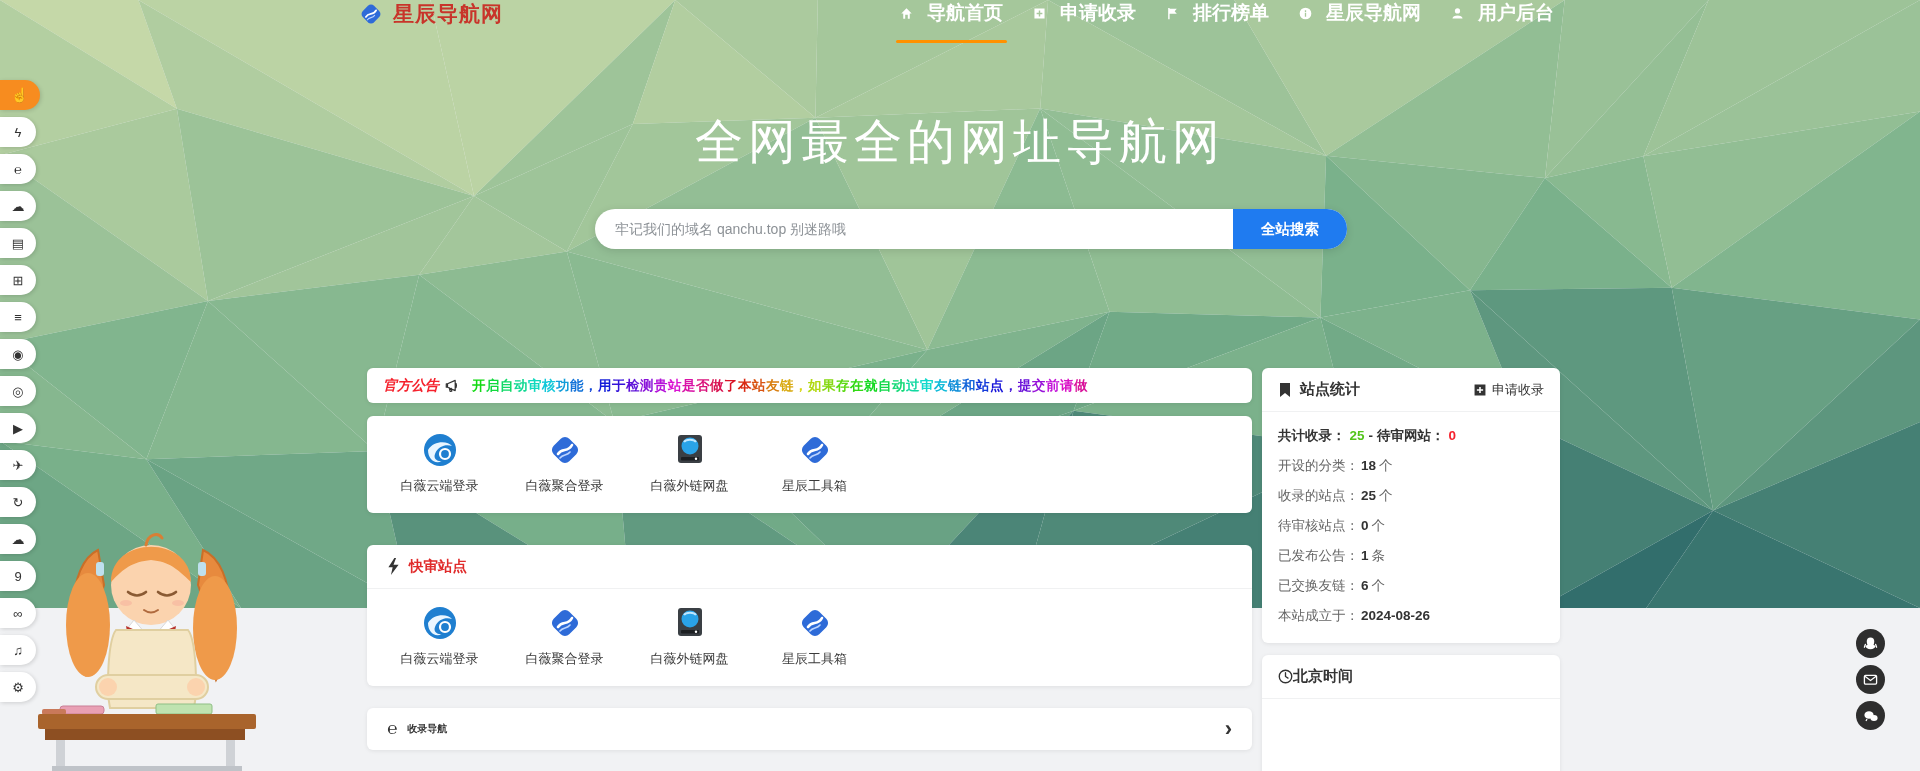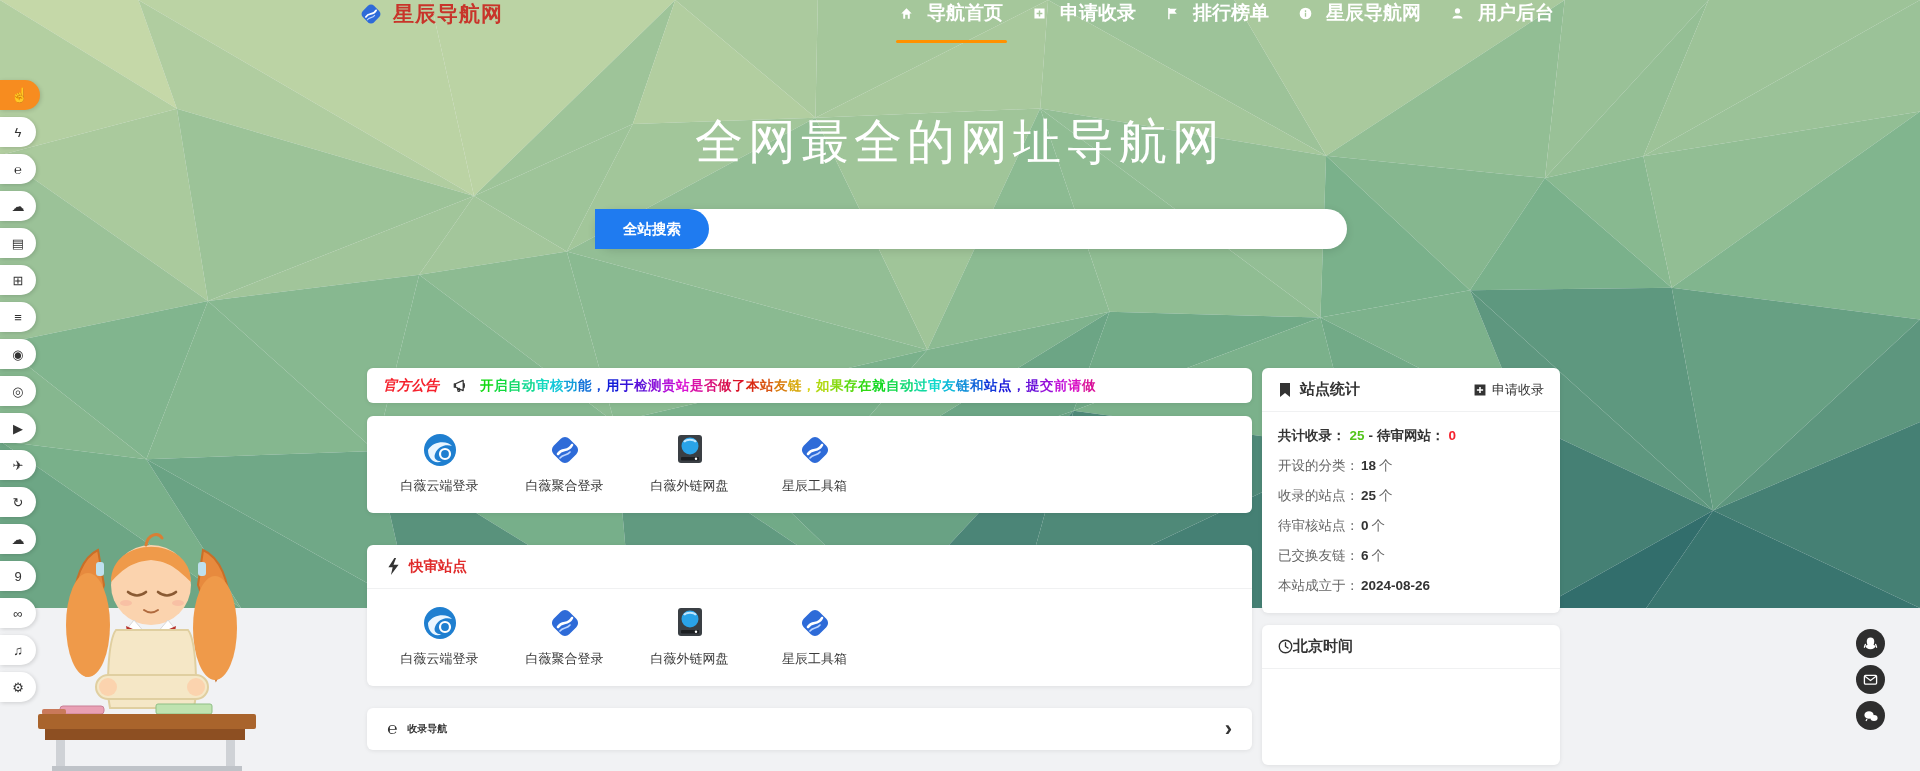--- a/index.html
+++ b/index.html
@@ -28,21 +28,21 @@
   .searchbox input::placeholder{color:#8c9196;}
   .search-btn{width:114px;height:40px;border:none;background:#1f7bf0;color:#fff;font-size:14.5px;font-weight:bold;
     border-radius:0 20px 20px 0;cursor:pointer;font-family:"Liberation Sans",sans-serif;}
   
   .content{position:absolute;left:367px;top:368px;width:1193px;display:flex;gap:10px;z-index:4;}
   .col-main{width:885px;}
   .col-side{width:298px;}
   .card{background:#fff;border-radius:6px;box-shadow:0 1px 4px rgba(0,0,0,.08);}
   
   .announce{height:35px;display:flex;align-items:center;padding:0 16px;margin-bottom:13px;overflow:hidden;white-space:nowrap;}
-  .announce-label{color:#f5222d;font-weight:bold;font-size:14px;font-style:italic;margin-right:14px;flex:none;}
+  .announce-label{color:#f5222d;font-weight:bold;font-size:14px;font-style:italic;margin-right:6px;flex:none;}
   .announce svg{flex:none;margin-right:10px;}
   .rainbow{font-size:13.5px;font-weight:bold;letter-spacing:.5px;}
   
   .section{margin-bottom:10px;}
   .section.fast{margin-bottom:22px;margin-top:32px;}
   .sec-head{display:flex;align-items:center;gap:9px;padding:12px 20px;border-bottom:1px solid #f0f1f2;}
   .sec-title{color:#e02b2b;font-size:14.5px;font-weight:bold;}
   .sites{display:flex;padding:16px 10px 18px;}
   .tile{width:125px;display:flex;flex-direction:column;align-items:center;gap:9px;cursor:pointer;}
   .tile .t-icon{width:36px;height:36px;}
@@ -197,20 +197,21 @@
           <circle cx="9" cy="5.5" r="3.6" fill="#fff"></circle>
           <path fill="#fff" d="M2,16 C2,10.5 16,10.5 16,16 Z"></path>
         </svg>
         <span>用户后台</span>
       </div>
     </div>
 </div>
 
 <div class="hero-title">全网最全的网址导航网</div>
 <div class="searchbox">
+  <input type="text" placeholder="牢记我们的域名 qanchu.top 别迷路哦" style="">
   <button class="search-btn">全站搜索</button>
 </div>
 
 <div class="content">
   <div class="col-main">
 
     <div class="card announce">
       <span class="announce-label">官方公告</span>
       <svg width="17" height="17" viewBox="0 0 20 20">
         <path d="M3,8 L12,4 V16 L3,12 Z M3,8 H1.5 V12 H3 M12,7 C14,7.5 14,12.5 12,13 M5,12.5 L6,17 L8,16.6 L7.3,12.8" fill="none" stroke="#333" stroke-width="1.4" stroke-linejoin="round"></path>
@@ -325,20 +326,21 @@
         </span>
       </div>
       <div class="stats-body">
         <div class="stat-sum">
           <b>共计收录：</b><b class="green">25</b><b>-</b><b>待审网站：</b><b class="red">0</b>
         </div>
         <ul id="stat-rows">
             <li><span>开设的分类：</span><b>18</b><span>个</span></li>
             <li><span>收录的站点：</span><b>25</b><span>个</span></li>
             <li><span>待审核站点：</span><b>0</b><span>个</span></li>
+            <li><span>已发布公告：</span><b>1</b><span>条</span></li>
             <li><span>已交换友链：</span><b>6</b><span>个</span></li>
             <li><span>本站成立于：</span><b>2024-08-26</b><span></span></li>
           </ul>
       </div>
     </div>
 
     <div class="card clock-card">
       <div class="clock-head">
         <svg width="15" height="15" viewBox="0 0 18 18">
           <circle cx="9" cy="9" r="7.5" fill="none" stroke="#333" stroke-width="1.6"></circle>

